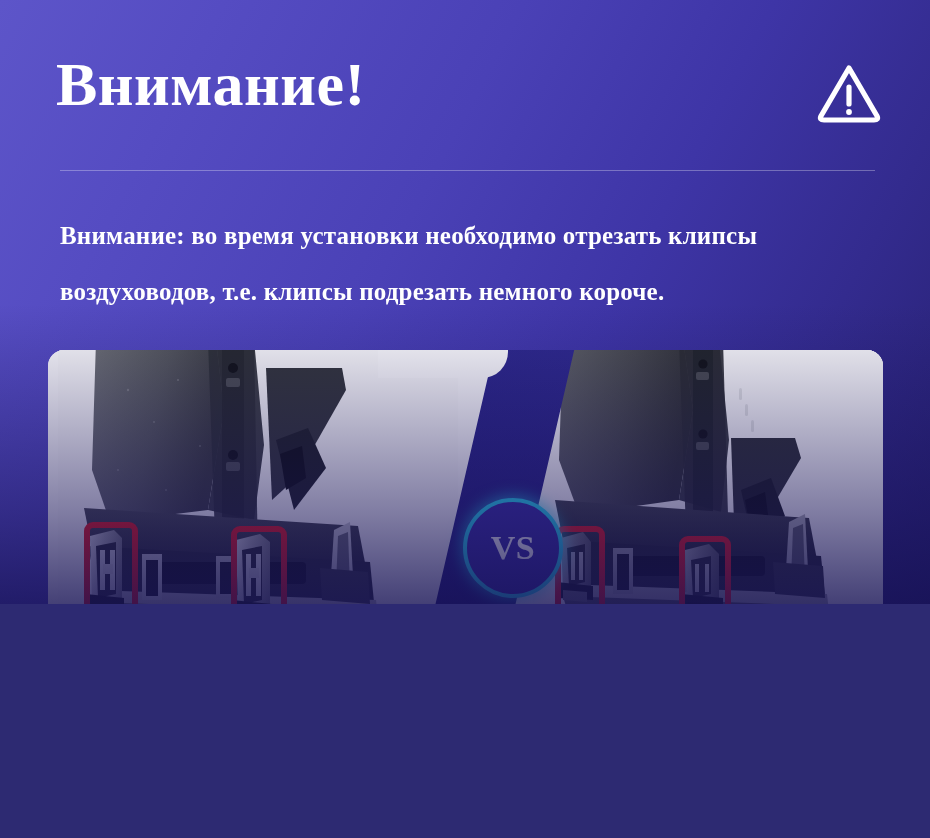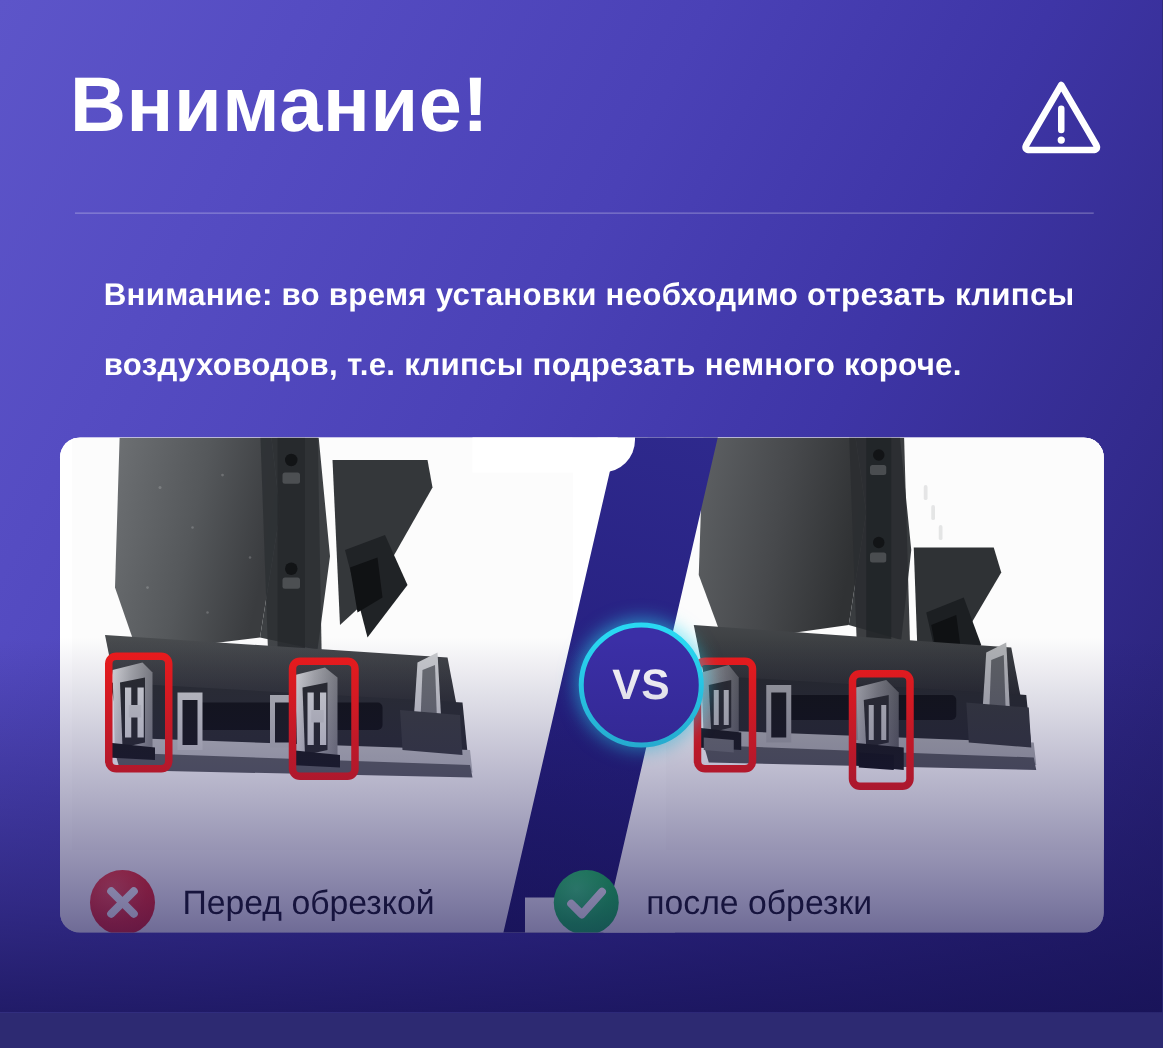--- a/index.html
+++ b/index.html
@@ -6,23 +6,24 @@
     margin: 0;
     padding: 0;
     background: #2d2a72;
   }
   body {
     font-family: "Liberation Sans", sans-serif;
   }
   .page {
     position: relative;
     width: 930px;
-    height: 810px;
+    height: 604px;
     overflow: hidden;
     background: linear-gradient(118deg, #5d55c9 0%, #554cc2 18%, #4a41b6 42%, #3e35a6 62%, #332b8e 80%, #262070 100%);
+    font-family: Liberation Serif, serif;
   }
   
   .page::after {
     content: "";
     position: absolute;
     left: 0; right: 0; bottom: 0;
     height: 300px;
     background: linear-gradient(180deg, rgba(26,20,92,0) 0%, rgba(24,18,88,0.55) 70%, rgba(22,17,84,0.8) 100%);
     pointer-events: none;
   }
@@ -59,21 +60,20 @@
   .body-copy {
     position: absolute;
     left: 60px;
     top: 208px;
     width: 820px;
     color: #ffffff;
     font-size: 25px;
     line-height: 56px;
     font-weight: 600;
     letter-spacing: 0.2px;
-    margin-left: 23px;
   }
 
   
   .card {
     position: absolute;
     left: 48px;
     top: 350px;
     width: 835px;
     height: 396px;
     background: #ffffff;

